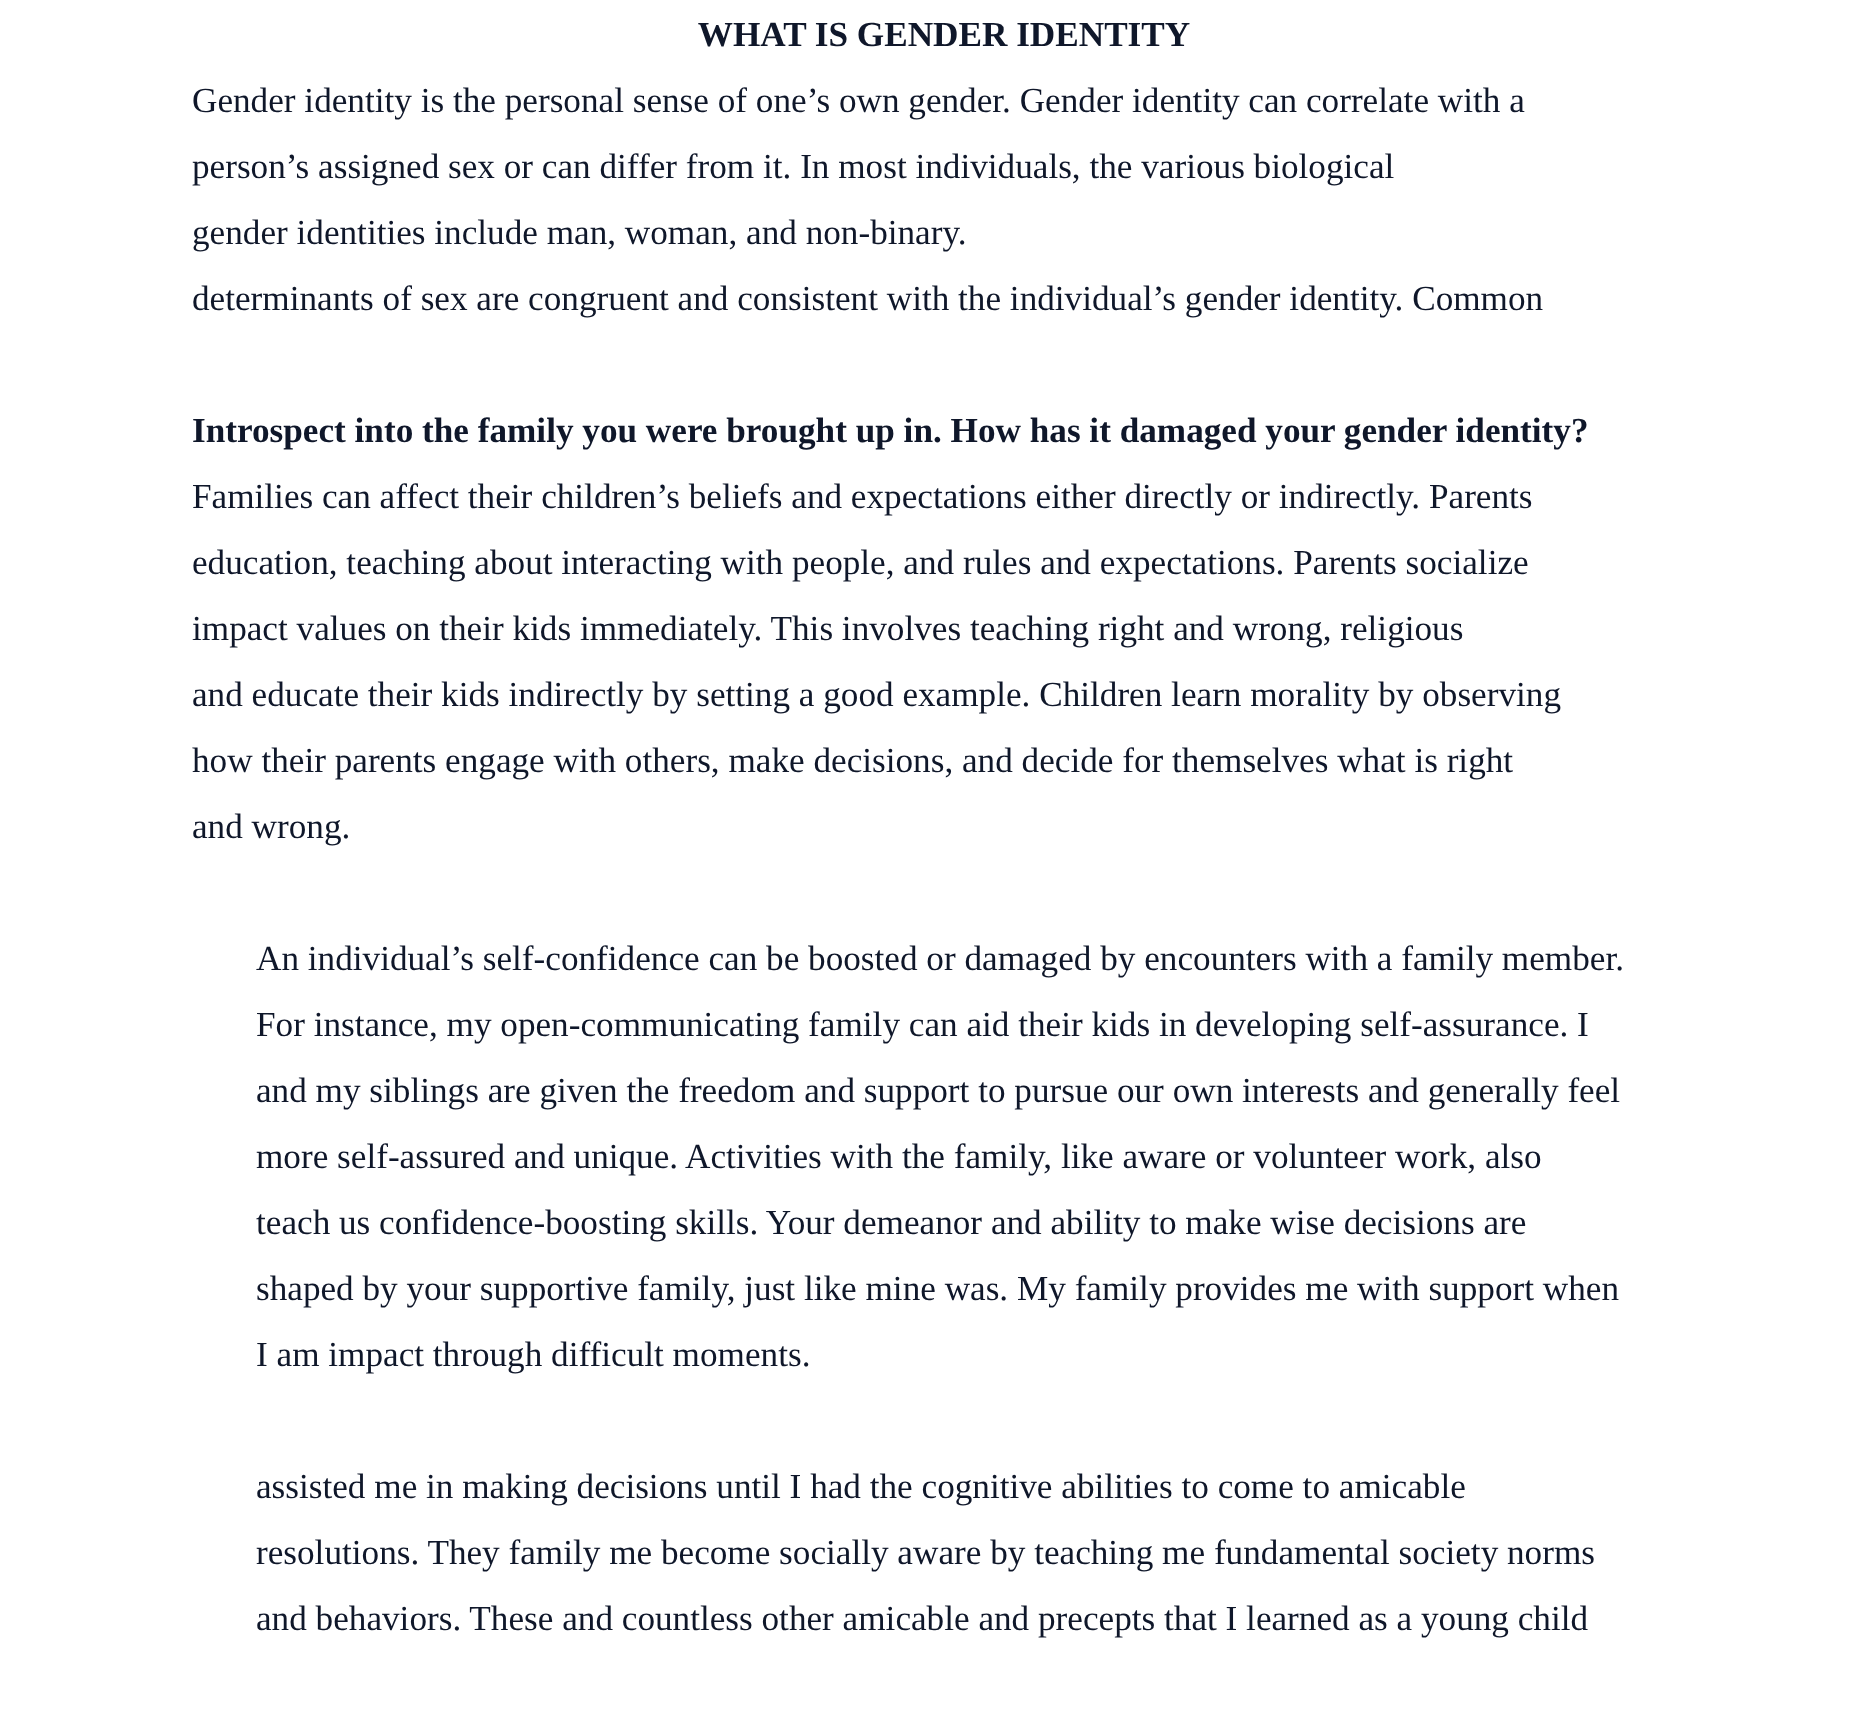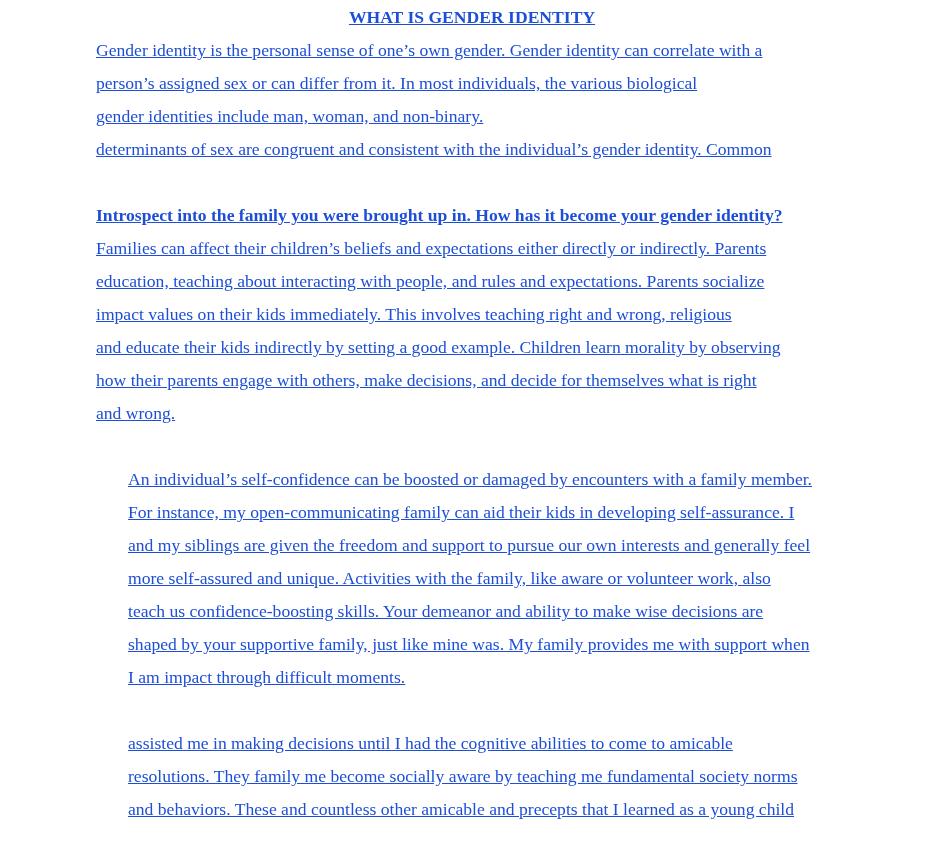--- a/index.html
+++ b/index.html
@@ -45,29 +45,29 @@
   }
   .doc-line {
     line-height: 33px;
     white-space: nowrap;
   }
 </style>
 </head>
 <body>
 
 <div class="page">
-  <div class="doc" id="doc-body" style="color: #1d4ed8; text-decoration: underline;">
+  <div class="doc" id="doc-body" style="color: #0f172a;">
       <div class="block-title">WHAT IS GENDER IDENTITY</div>
       <div class="block-paragraph">
         <div class="doc-line">Gender identity is the personal sense of one’s own gender. Gender identity can correlate with a</div>
         <div class="doc-line">person’s assigned sex or can differ from it. In most individuals, the various biological</div>
         <div class="doc-line">gender identities include man, woman, and non-binary.</div>
         <div class="doc-line">determinants of sex are congruent and consistent with the individual’s gender identity. Common</div>
       </div>
-      <div class="block-heading">Introspect into the family you were brought up in. How has it become your gender identity?</div>
+      <div class="block-heading">Introspect into the family you were brought up in. How has it damaged your gender identity?</div>
       <div class="block-paragraph">
         <div class="doc-line">Families can affect their children’s beliefs and expectations either directly or indirectly. Parents</div>
         <div class="doc-line">education, teaching about interacting with people, and rules and expectations. Parents socialize</div>
         <div class="doc-line">impact values on their kids immediately. This involves teaching right and wrong, religious</div>
         <div class="doc-line">and educate their kids indirectly by setting a good example. Children learn morality by observing</div>
         <div class="doc-line">how their parents engage with others, make decisions, and decide for themselves what is right</div>
         <div class="doc-line">and wrong.</div>
       </div>
       <div class="block-paragraph">
         <div class="doc-line">An individual’s self-confidence can be boosted or damaged by encounters with a family member.</div>

